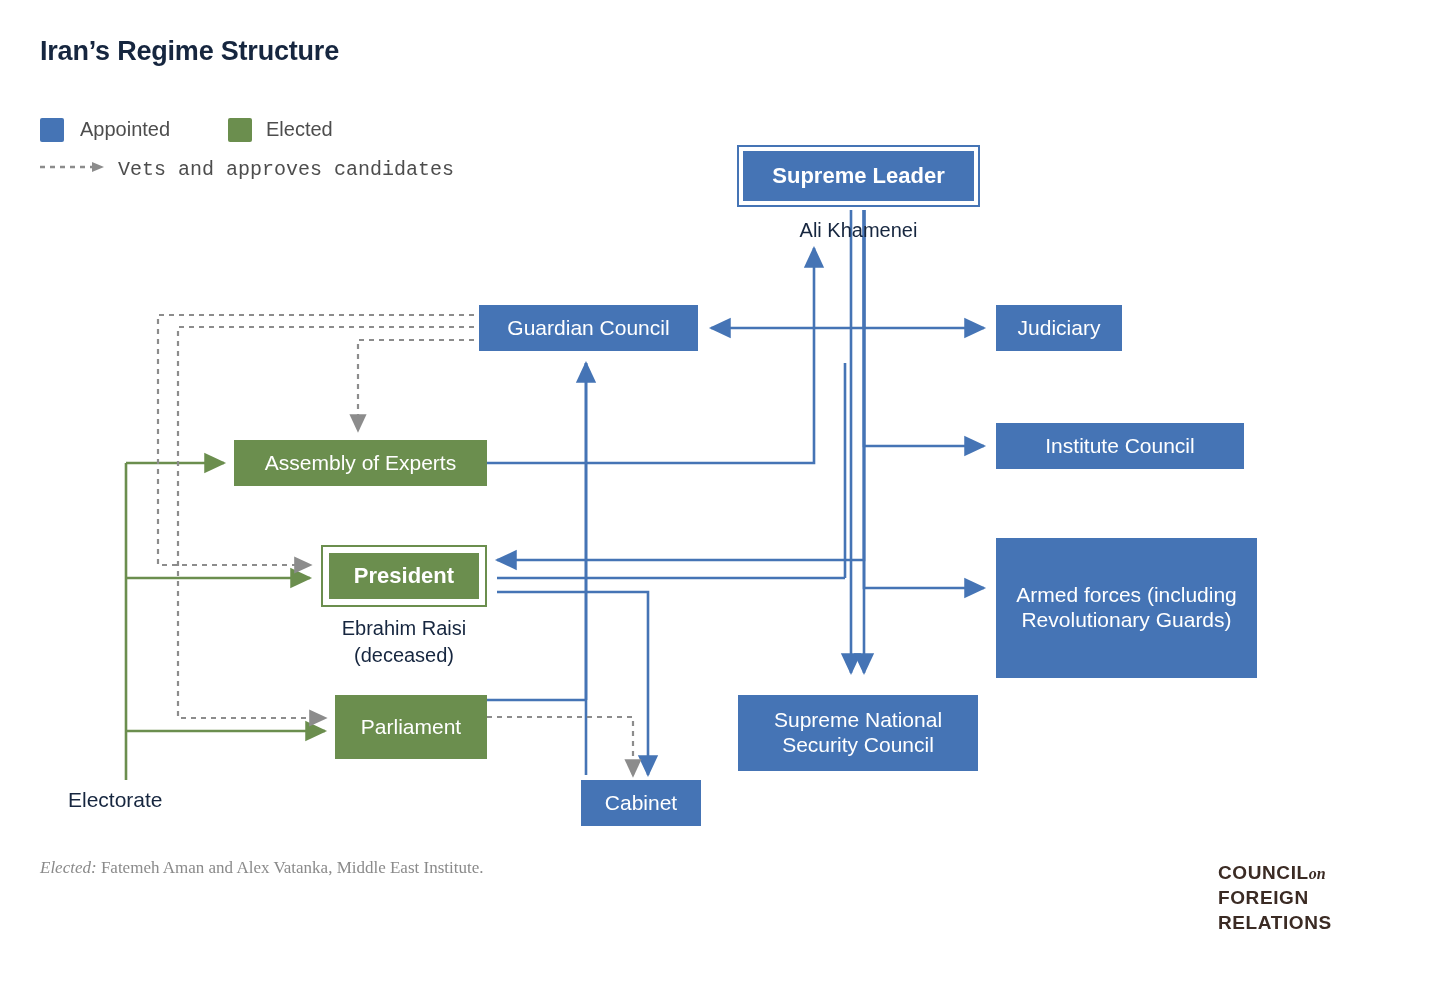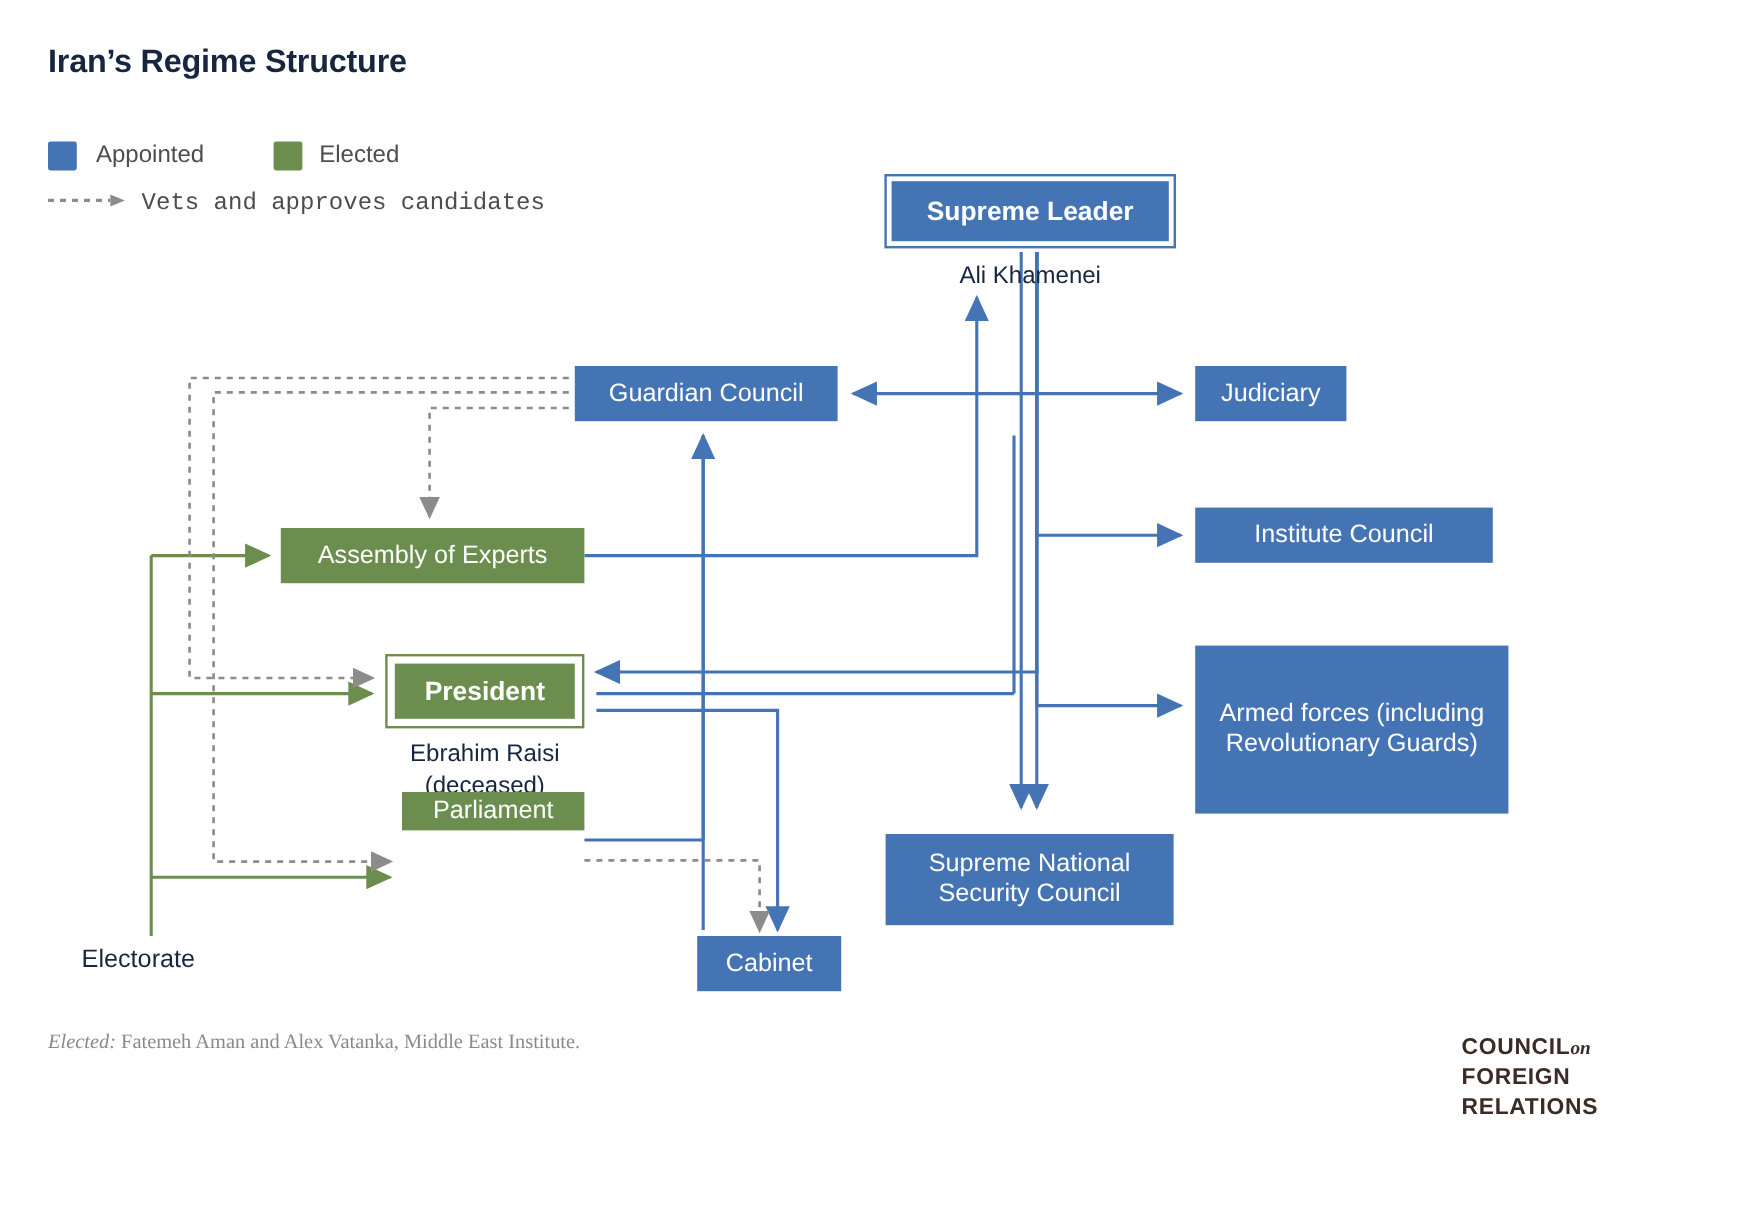--- a/index.html
+++ b/index.html
@@ -202,21 +202,21 @@
   <div class="node green lvl2" style="left:234px;top:440px;width:253px;height:46px;">
     <span>Assembly of Experts</span>
   </div>
 
   <div class="node-frame green" style="left:321px;top:545px;width:166px;height:62px;">
     <div class="inner">President</div>
   </div>
   <div class="caption" style="left:264px;top:615px;width:280px;">Ebrahim Raisi
 (deceased)</div>
 
-  <div class="node green lvl2" style="left:335px;top:660px;width:152px;height:32px;">
+  <div class="node green lvl2" style="left:335px;top:695px;width:152px;height:64px;">
     <span>Parliament</span>
   </div>
 
   <div class="sidelabel" style="left:68px;top:788px;">Electorate</div>
 
   <div class="source">
     <i>Elected:</i><span> Fatemeh Aman and Alex Vatanka, Middle East Institute.</span>
   </div>
 
   <div class="logo">

